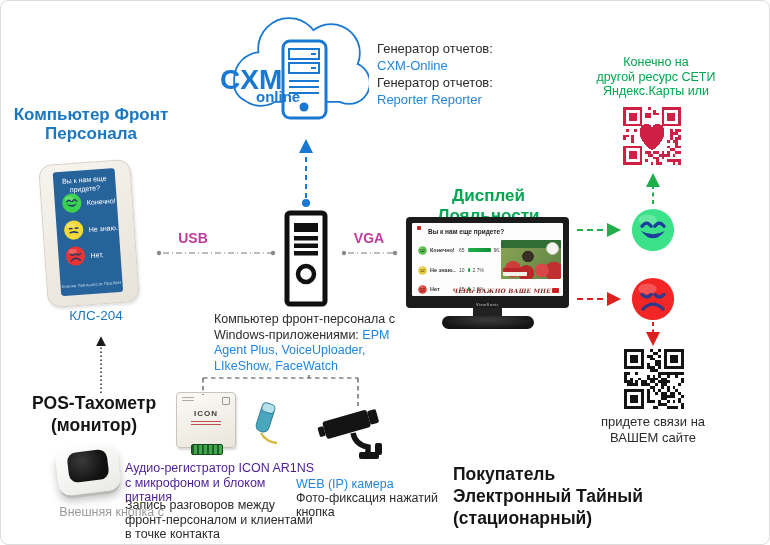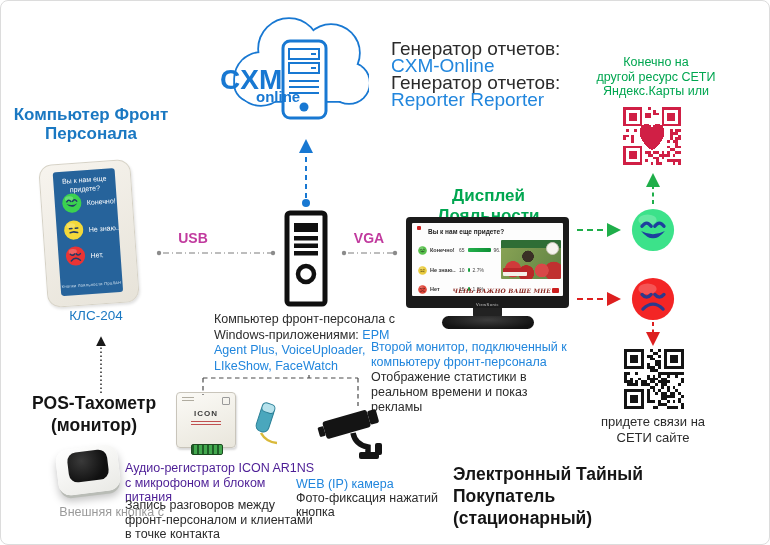--- a/index.html
+++ b/index.html
@@ -201,21 +201,21 @@
         <line x1="70" y1="72" x2="100" y2="72" stroke="#1878d2" stroke-width="2"></line>
         <line x1="70" y1="78" x2="100" y2="78" stroke="#1878d2" stroke-width="2"></line>
         <line x1="70" y1="84" x2="100" y2="84" stroke="#1878d2" stroke-width="2"></line>
         <circle cx="85" cy="98" r="4.5" fill="#1878d2"></circle>
       </g>
       <text x="1" y="80" font-size="28" font-weight="bold" fill="#1878d2">CXM</text>
       <text x="37" y="93" font-size="15" font-weight="bold" fill="#1878d2">online</text>
     </svg>
   </div>
 
-  <div class="abs line-block" style="left:390px;top:39px;font-size:19px;line-height:17px">
+  <div class="abs line-block" style="left:376px;top:39px;font-size:13px;line-height:17px">
     <div class="t-black">Генератор отчетов:</div>
     <div class="t-blue">CXM-Online</div>
     <div class="t-black">Генератор отчетов:</div>
     <div class="t-blue">Reporter Reporter</div>
   </div>
 
   <div class="abs cable-label" style="left:172px;top:229px;width:40px">USB</div>
   <div class="abs cable-label" style="left:350px;top:229px;width:36px">VGA</div>
 
   <div class="abs tower">
@@ -298,24 +298,20 @@
       <div class="mon-ticker">
         <span>ЧЕНЬ ВАЖНО ВАШЕ МНЕ</span>
         <i class="tick-box"></i>
       </div>
     </div>
     <div class="mon-brand">ViewSonic</div>
   </div>
   <div class="abs mon-neck"></div>
   <div class="abs mon-base"></div>
 
-  <div class="abs cap" style="left:370px;top:339px;width:208px">
-    <span class="t-blue">Второй монитор, подключенный к компьютеру фронт-персонала</span><br>
-    <span class="t-black">Отображение статистики в реальном времени и показ рекламы</span>
-  </div>
 
   <div class="abs cap-green line-block" style="left:580px;top:54px;width:150px">
     <div>Конечно на</div>
     <div>другой ресурс СЕТИ</div>
     <div>Яндекс.Карты или</div>
   </div>
 
   <div class="abs qr qr-maps">
       <svg viewBox="0 0 21 21" shape-rendering="crispEdges">
         <g fill="#d01f45">
@@ -552,21 +548,21 @@
           <rect x="16" y="2" width="3" height="3"></rect>
           <rect x="0" y="14" width="7" height="7"></rect>
           <rect x="1" y="15" width="5" height="5" fill="#fff"></rect>
           <rect x="2" y="16" width="3" height="3"></rect>
         </g>
       </svg>
     </div>
 
   <div class="abs line-block" style="left:577px;top:413px;width:150px;font-size:13px;line-height:16px;text-align:center;color:#2b2b2b">
     <div>придете связи на</div>
-    <div>СЕТИ сайте</div>
+    <div>ВАШЕМ сайте</div>
   </div>
 
   <div class="abs icon-box">
     <span class="icon-tl"></span>
     <span class="icon-led"></span>
     <div class="icon-name">ICON</div>
     <span class="icon-sub"></span>
     <div class="icon-term"></div>
   </div>
 
@@ -597,22 +593,22 @@
       </g>
     </svg>
   </div>
 
   <div class="abs cap" style="left:295px;top:476px;width:150px;line-height:14px">
     <span class="t-blue" style="font-weight:normal">WEB (IP) камера</span><br>
     <span class="t-black">Фото-фиксация нажатий кнопка</span>
   </div>
 
   <div class="abs h-black mystery line-block">
+    <div>Покупатель</div>
     <div>Электронный Тайный</div>
-    <div>Покупатель</div>
     <div>(стационарный)</div>
   </div>
 
   <svg class="abs overlay">
     <defs>
       <marker id="arrG" markerWidth="7" markerHeight="7" refX="5" refY="3.5" orient="auto">
           <path d="M0,0 L7,3.5 L0,7 Z" fill="#1fae4a"></path>
         </marker>
       <marker id="arrR" markerWidth="7" markerHeight="7" refX="5" refY="3.5" orient="auto">
           <path d="M0,0 L7,3.5 L0,7 Z" fill="#dd1f1f"></path>

